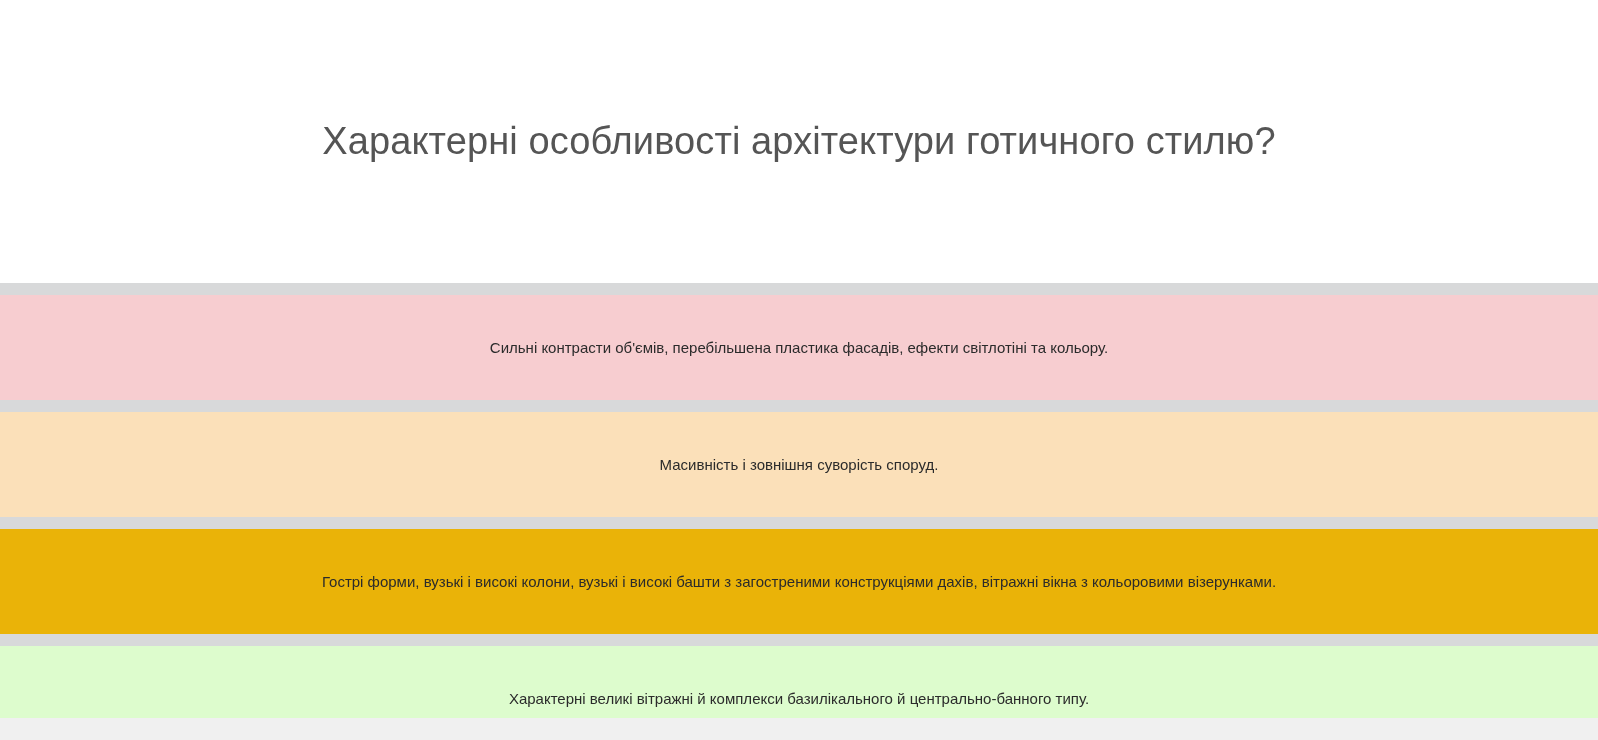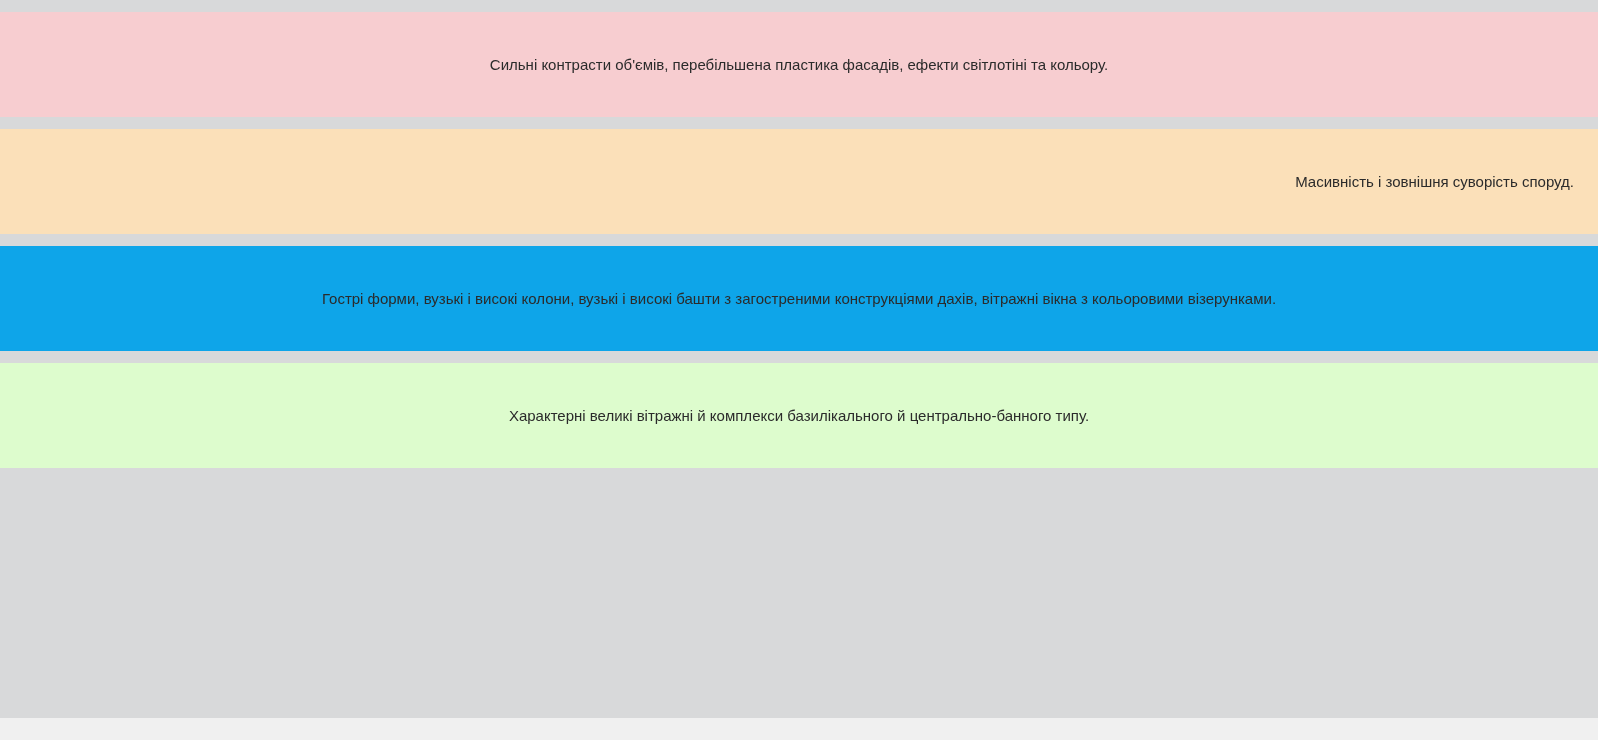--- a/index.html
+++ b/index.html
@@ -90,32 +90,35 @@
     bottom: 0;
     height: 22px;
     background: #f0f0f0;
   }
 </style>
 </head>
 <body>
 
 <div class="quiz-app">
 
+  <div class="question-header">
+    <h1 class="question-title">Характерні особливості архітектури готичного стилю?</h1>
+  </div>
 
   <div class="answers-area">
 
     <div class="answer-option opt-red" style="background: rgb(247, 205, 208);">
       <span class="answer-text">Сильні контрасти об'ємів, перебільшена пластика фасадів, ефекти світлотіні та кольору.</span>
     </div>
 
-    <div class="answer-option opt-orange" style="background: rgb(251, 224, 185); justify-content: flex-end;">
+    <div class="answer-option opt-orange" style="background: rgb(251, 224, 185);">
       <span class="answer-text">Масивність і зовнішня суворість споруд.</span>
     </div>
 
-    <div class="answer-option opt-blue" style="background: #0ea5e9;">
+    <div class="answer-option opt-blue" style="background: #eab308;">
       <span class="answer-text">Гострі форми, вузькі і високі колони, вузькі і високі башти з загостреними конструкціями дахів, вітражні вікна з кольоровими візерунками.</span>
     </div>
 
     <div class="answer-option opt-green" style="background: rgb(221, 252, 205);">
       <span class="answer-text">Характерні великі вітражні й комплекси базилікального й центрально-банного типу.</span>
     </div>
 
   </div>
 
   <div class="bottom-strip"></div>

